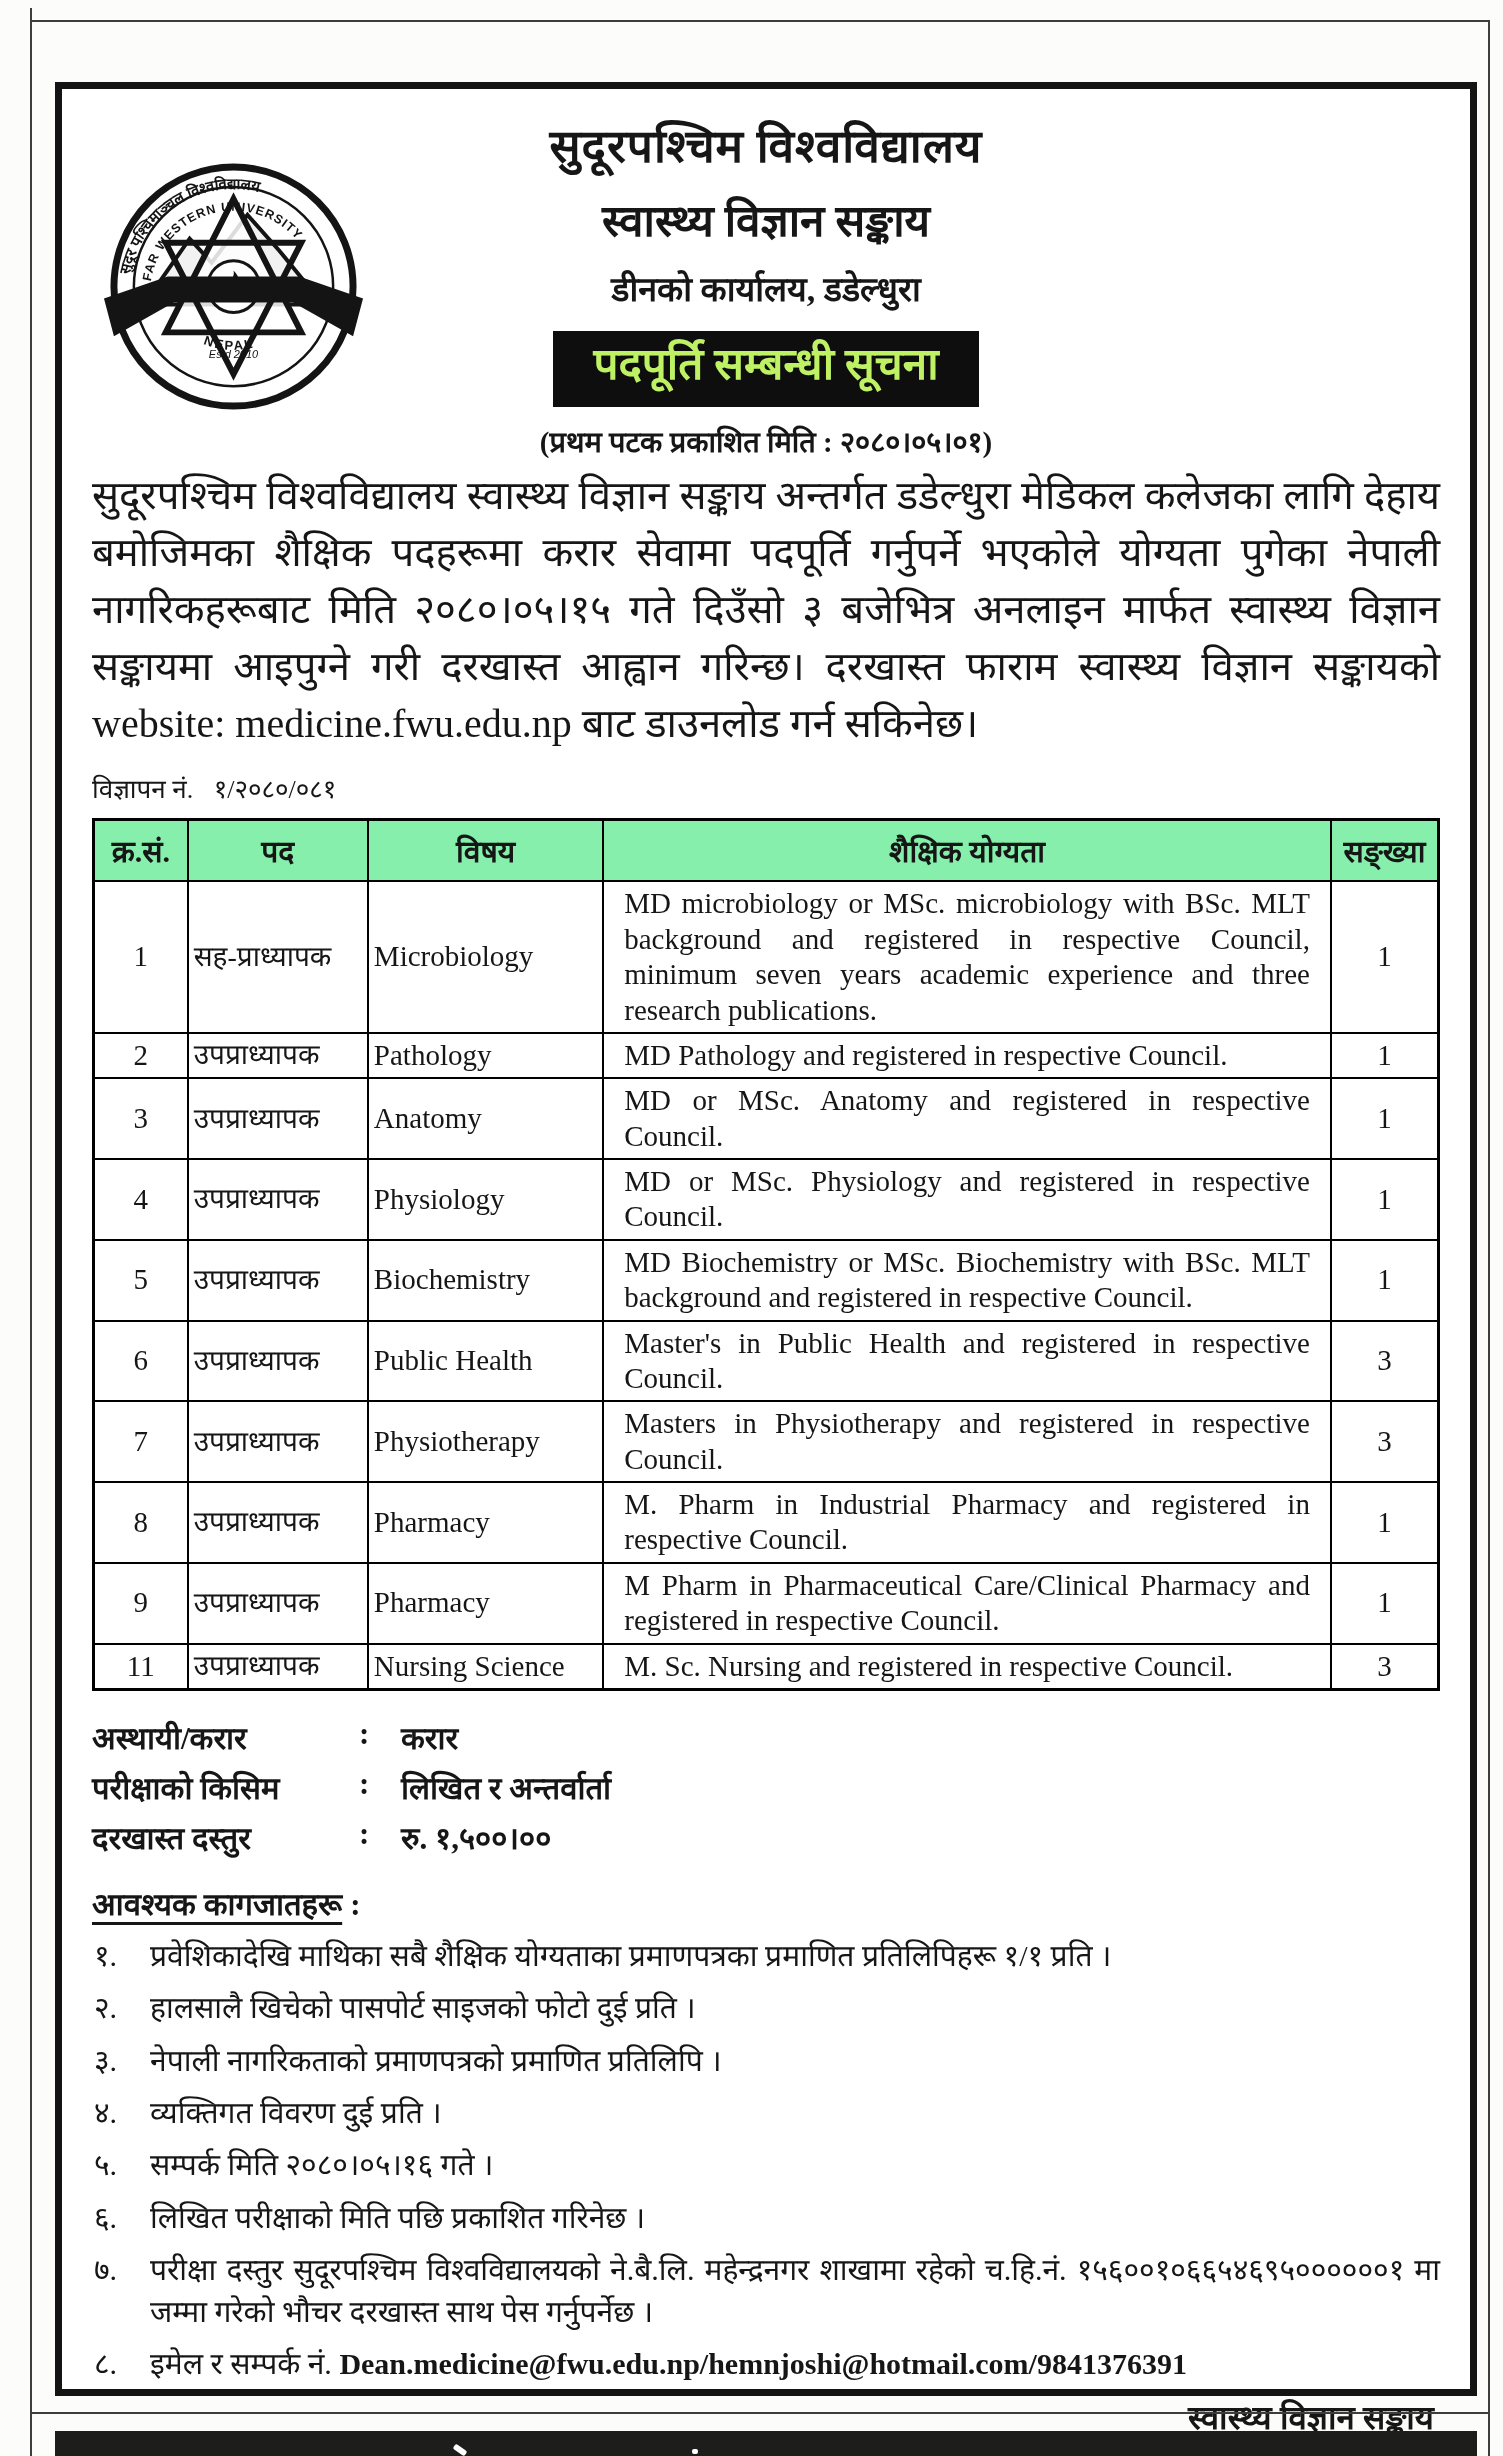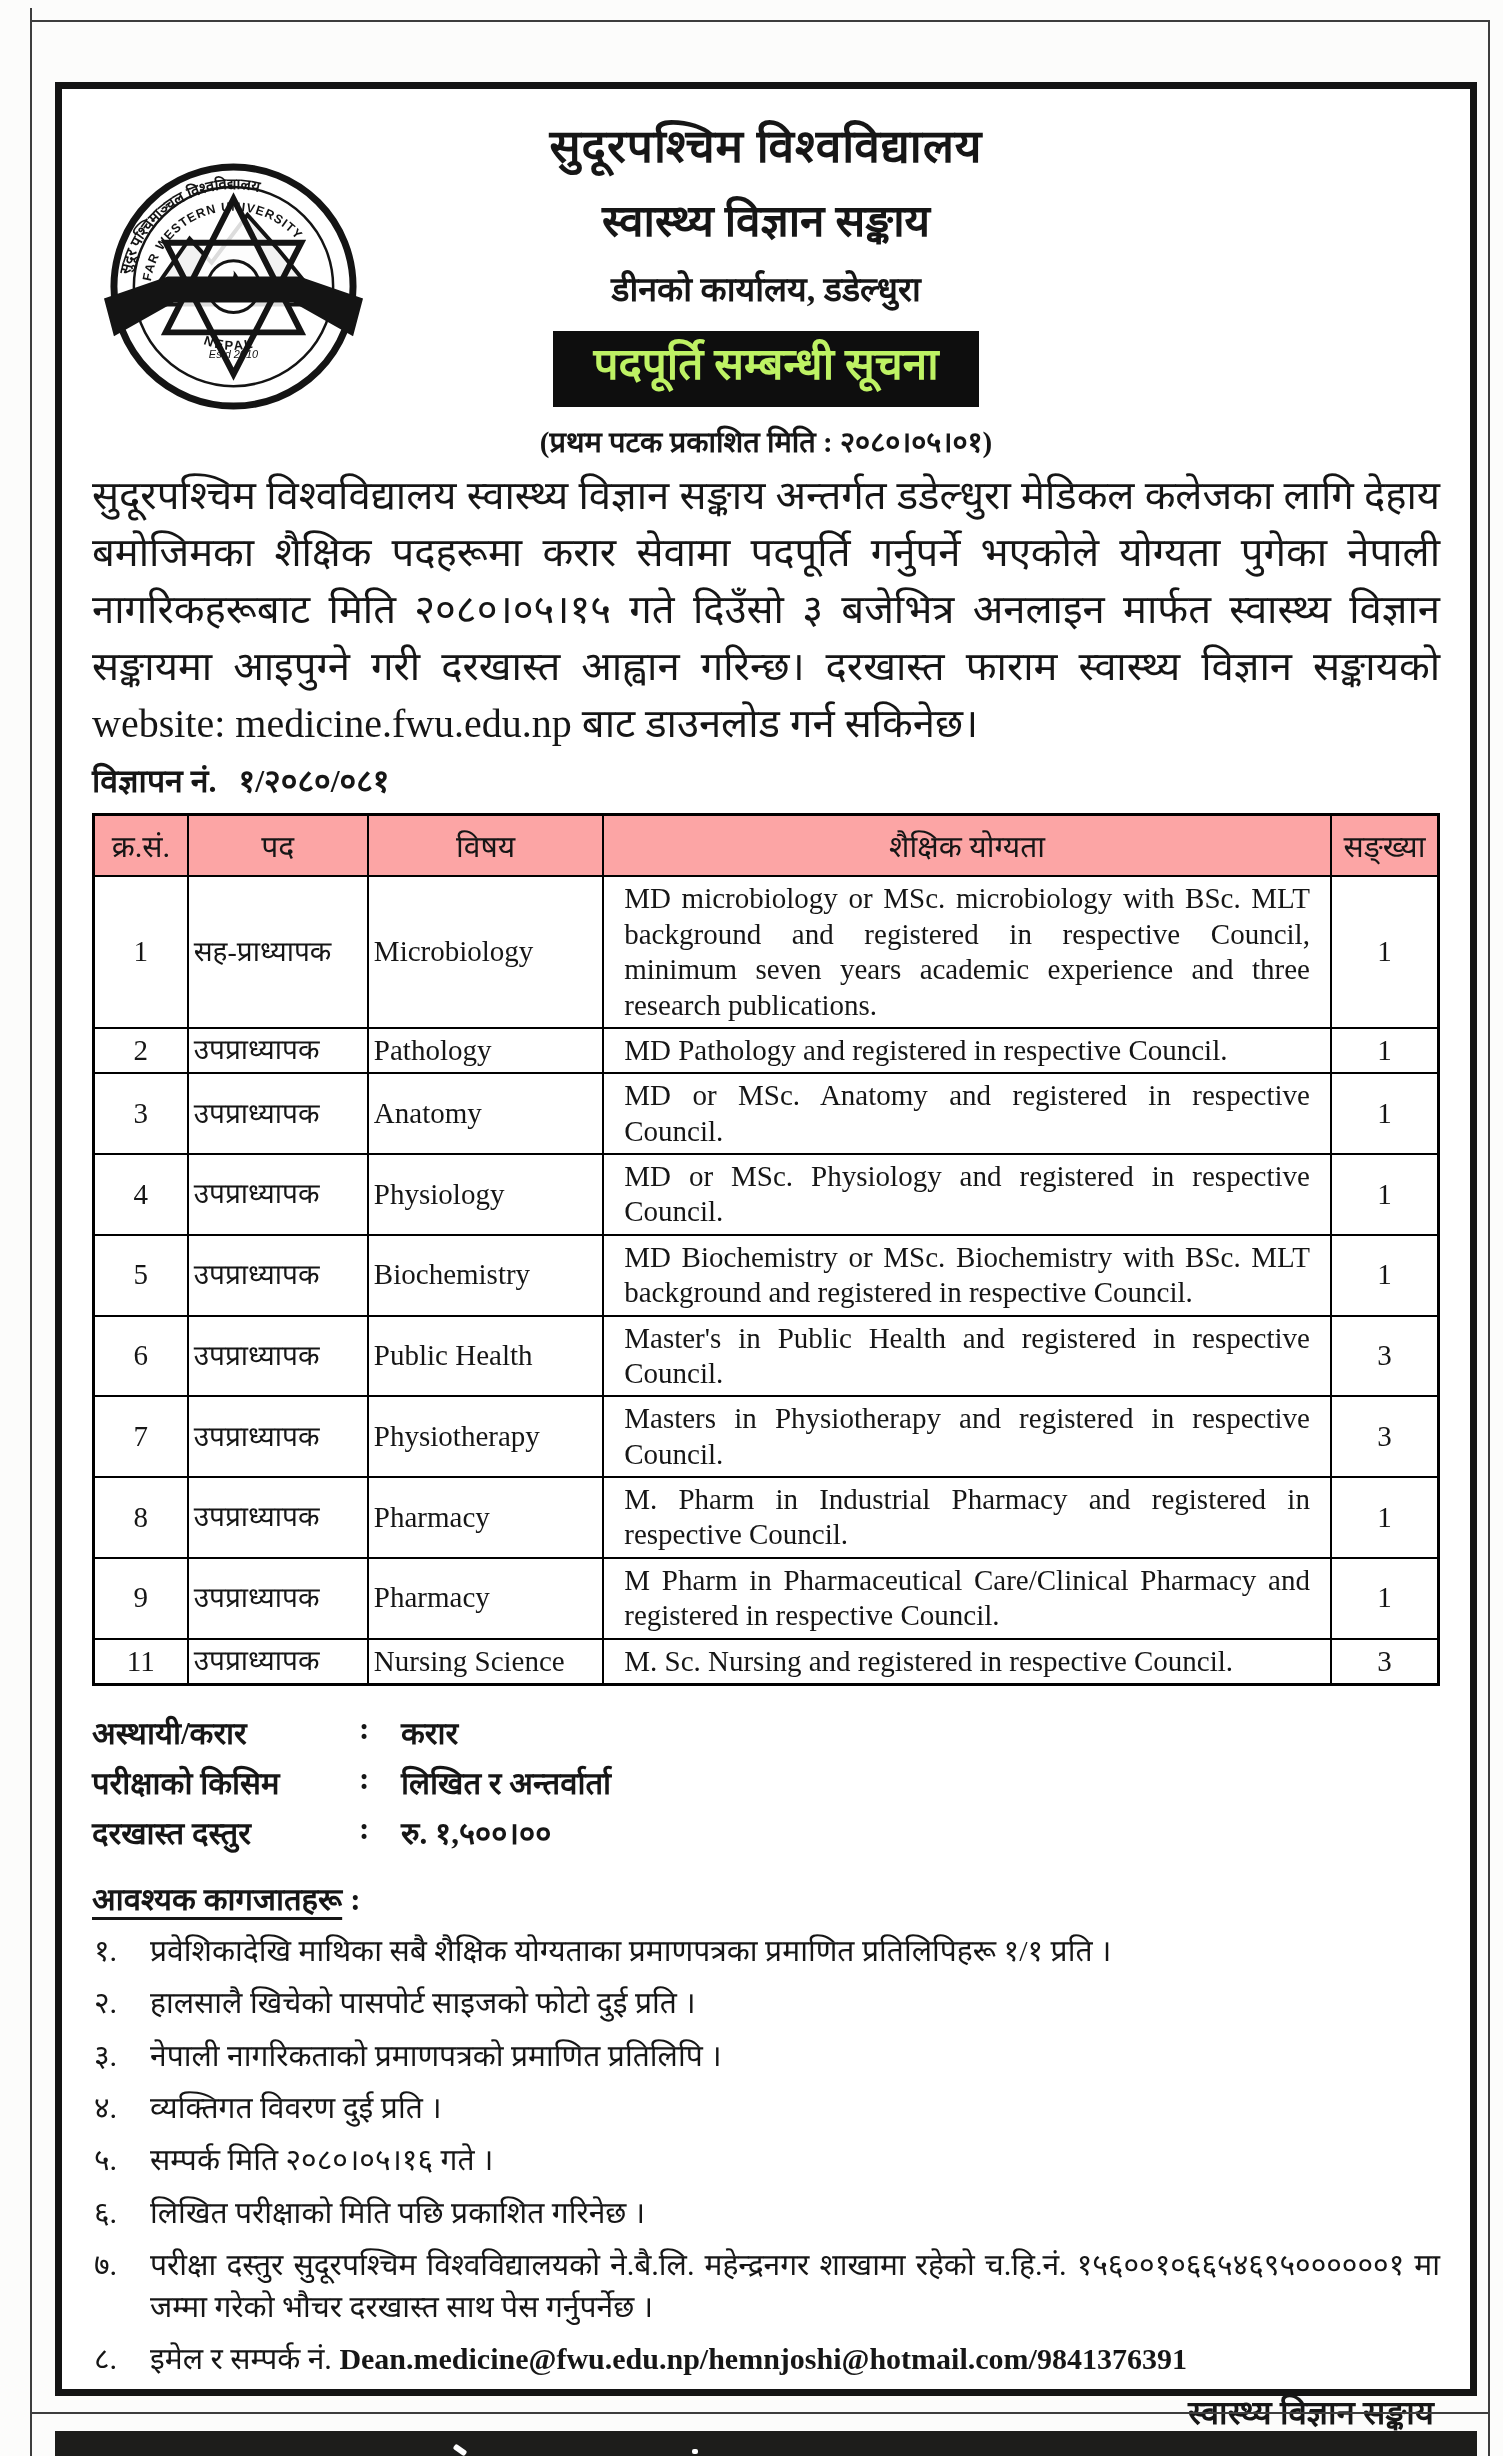--- a/index.html
+++ b/index.html
@@ -24,26 +24,26 @@
   .h-fac{font-size:44px;font-weight:700;margin-top:14px;}
   .h-office{font-size:34px;font-weight:700;margin-top:16px;}
   .banner{
     display:inline-block;background:#0e0e0e;color:#bef264;font-size:44px;font-weight:700;
     padding:10px 40px 18px 40px;margin-top:20px;line-height:1.1;
   }
   .pub-date{font-size:29px;margin-top:14px;font-weight:600;}
 
   .intro{font-size:40px;line-height:1.42;text-align:justify;margin-top:8px;font-weight:500;}
 
-  .ad-line{font-size:32px;font-weight:700;margin-top:6px;}
+  .ad-line{font-size:26px;font-weight:400;margin-top:18px;}
   .ad-line .num{margin-left:14px;}
 
   table{width:100%;border-collapse:collapse;margin-top:12px;border:3px solid #000;}
   th,td{border:2px solid #000;box-sizing:border-box;}
-  th{background:#fca5a5;font-size:30px;font-weight:400;padding:9px 4px;}
+  th{background:#86efac;font-size:30px;font-weight:700;padding:9px 4px;}
   td{padding:4px 20px;vertical-align:middle;line-height:1.22;}
   td.sn{text-align:center;font-size:29px;}
   td.post{font-size:28px;font-weight:500;padding-left:5px;}
   td.subject{font-size:29px;padding-left:5px;}
   td.qual{font-size:29px;text-align:justify;}
   td.count{text-align:center;font-size:29px;}
 
   .details{margin-top:25px;}
   .detail-line{display:flex;font-size:31px;font-weight:700;margin-top:8px;}
   .detail-label{width:267px;flex:none;}

